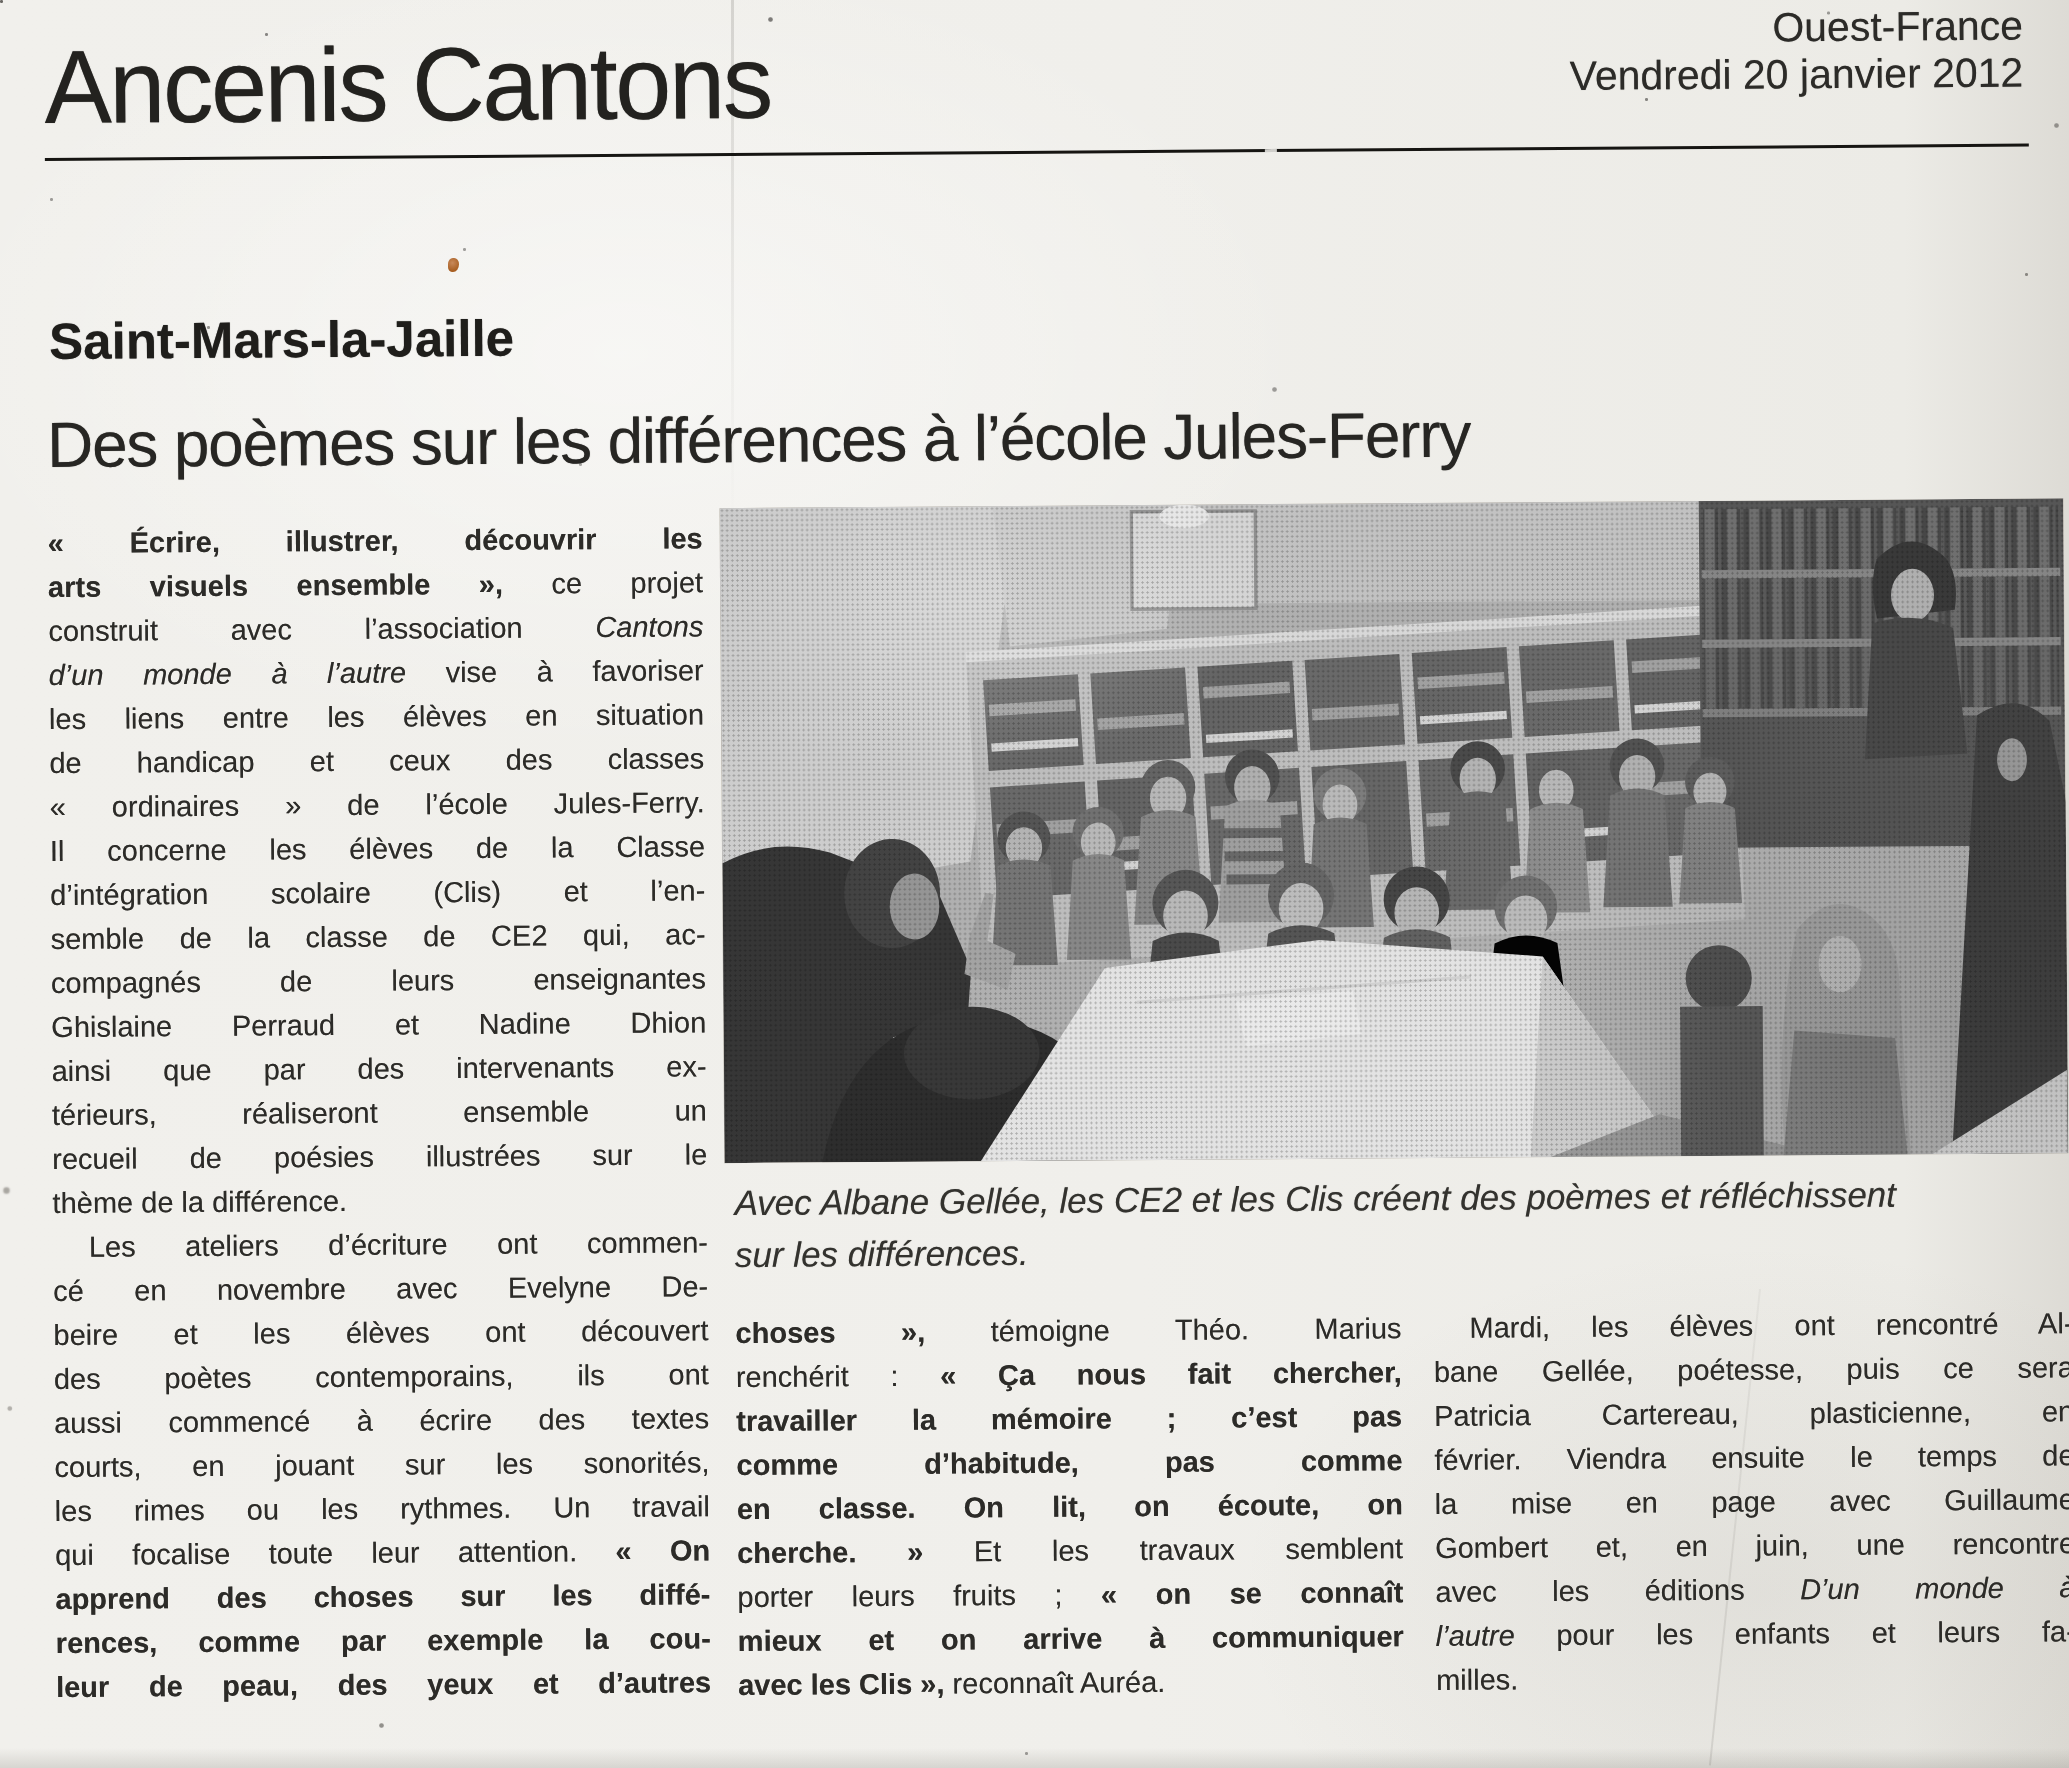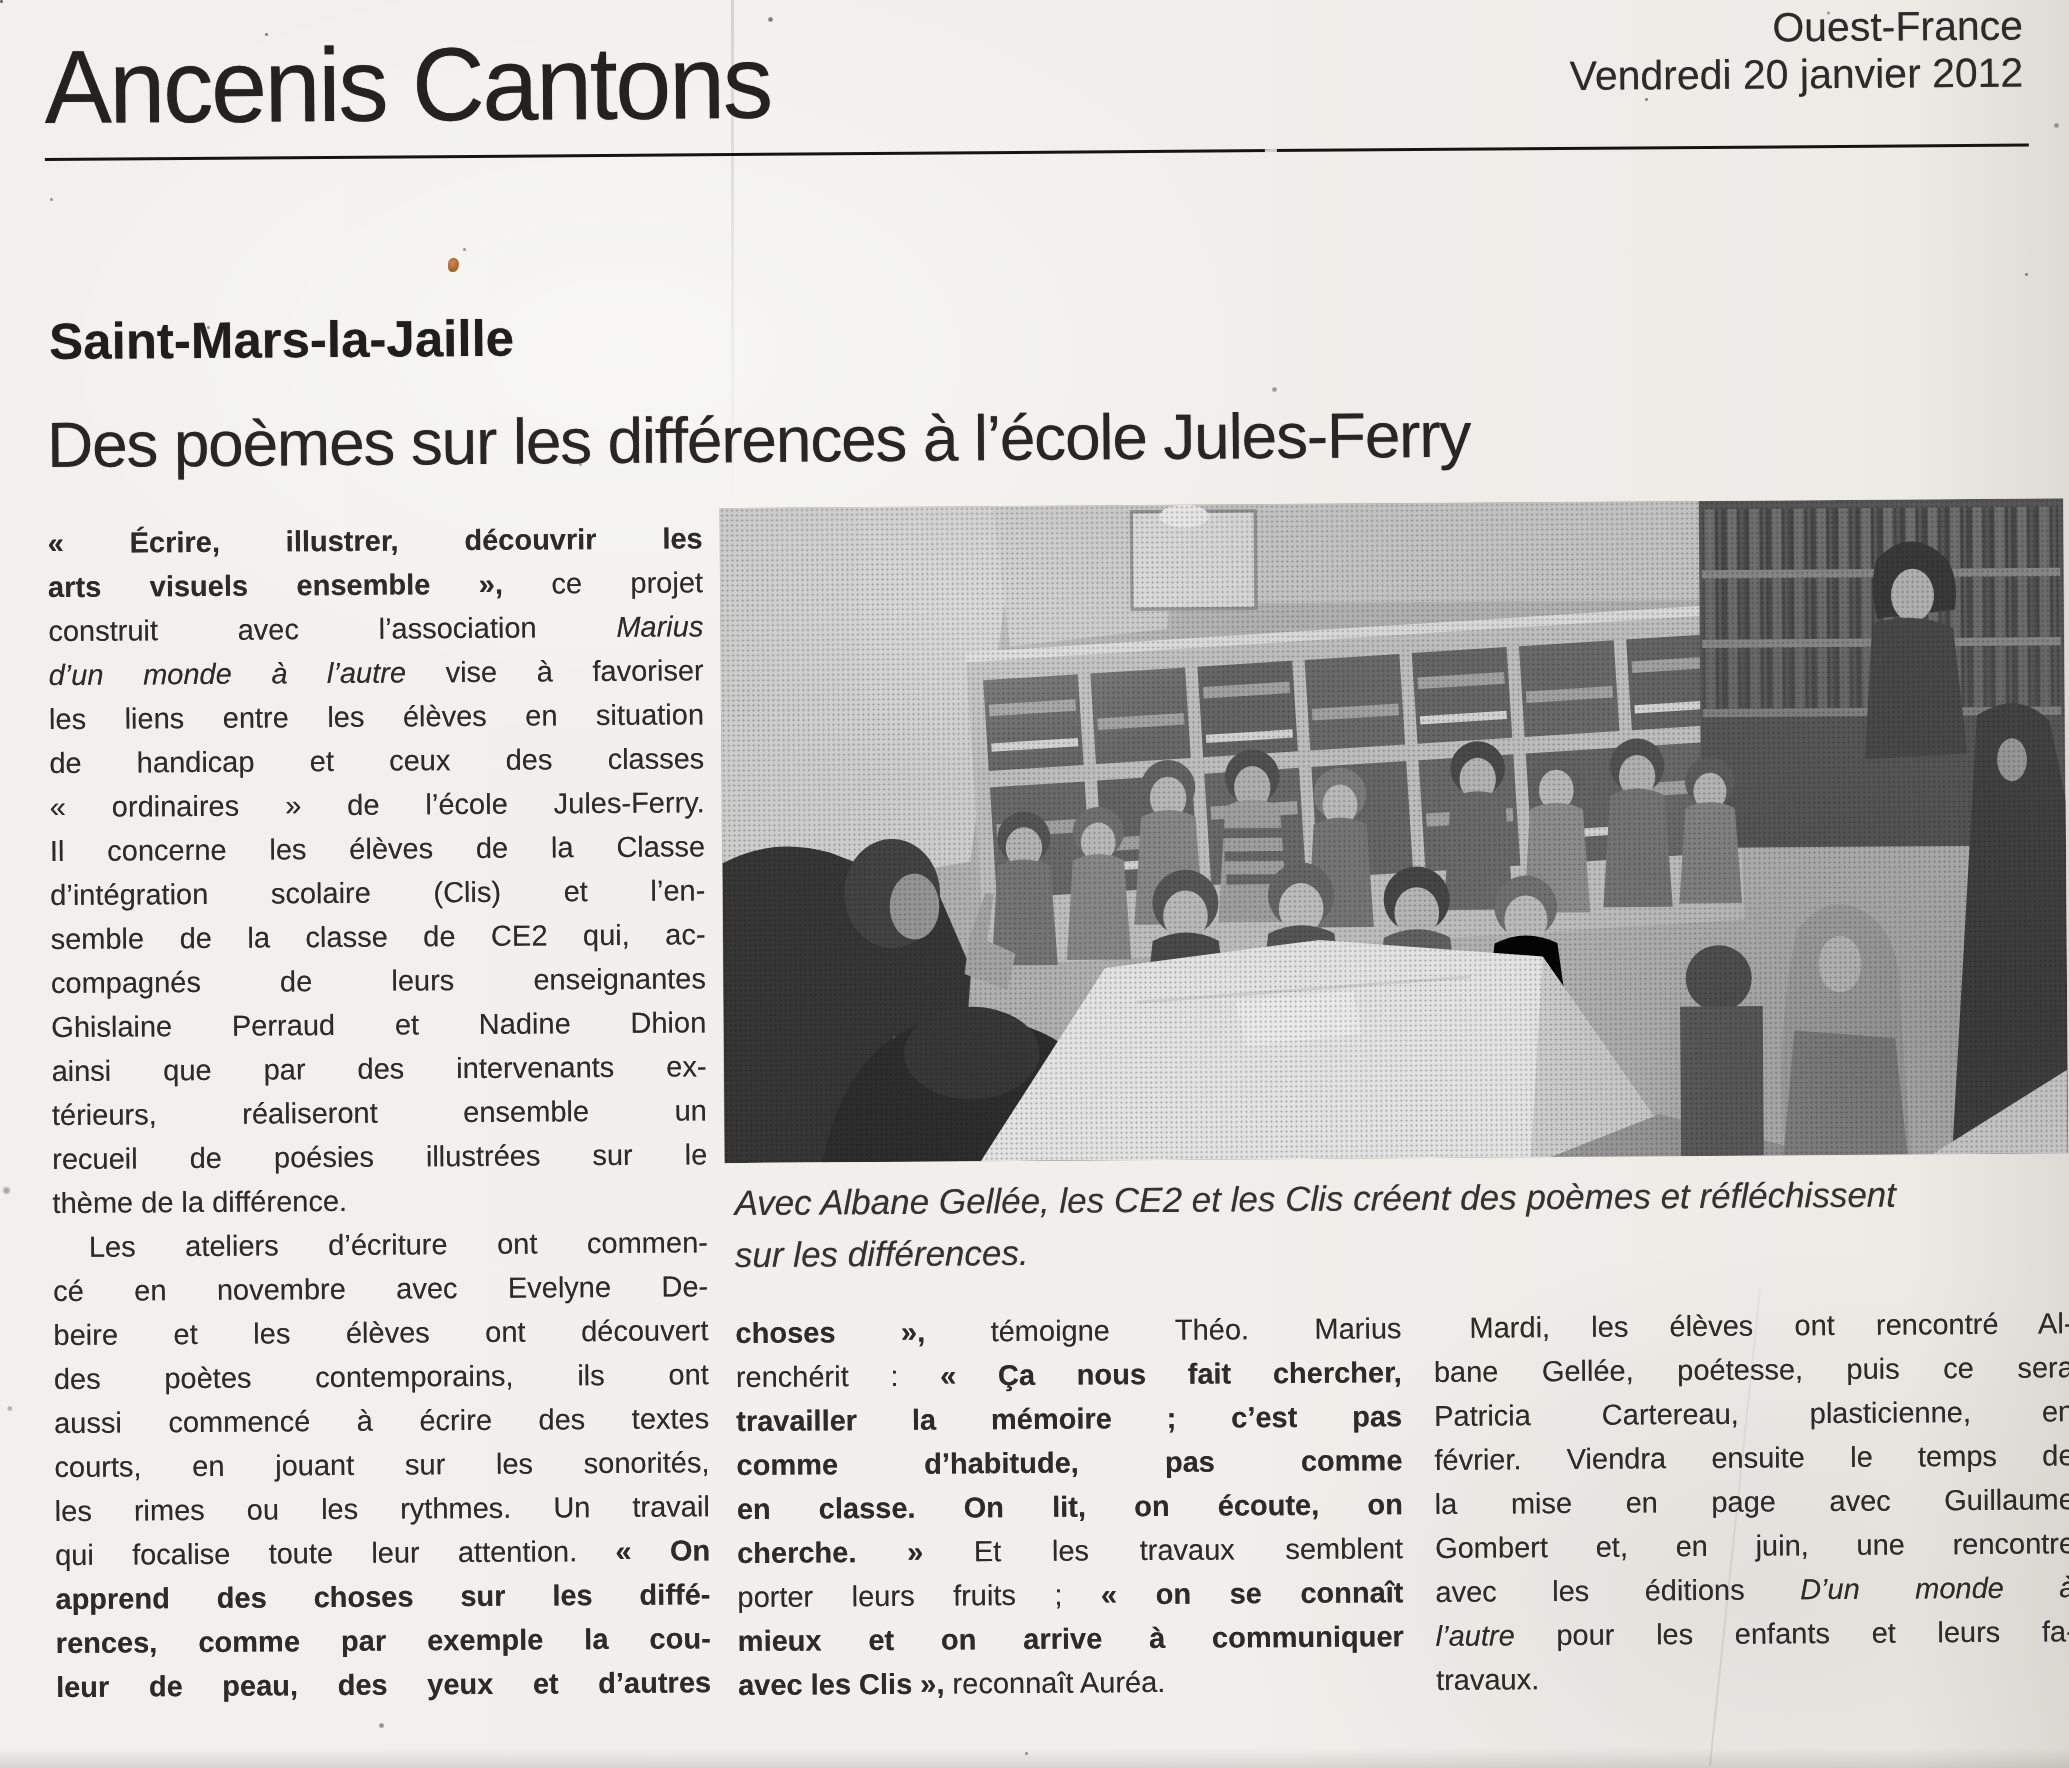--- a/index.html
+++ b/index.html
@@ -118,21 +118,21 @@
     <div>Vendredi 20 janvier 2012</div>
   </div>
   <div class="masthead-rule"></div>
 
   <div class="locality">Saint-Mars-la-Jaille</div>
   <div class="headline">Des poèmes sur les différences à l’école Jules-Ferry</div>
 
   <div class="col col1">
       <div class="line"><span class="r-b">« Écrire, illustrer, découvrir les</span></div>
       <div class="line"><span class="r-b">arts visuels ensemble »,</span><span class="r-n"> ce projet</span></div>
-      <div class="line"><span class="r-n">construit avec l’association </span><span class="r-i">Marius</span></div>
+      <div class="line"><span class="r-n">construit avec l’association </span><span class="r-i">Cantons</span></div>
       <div class="line"><span class="r-i">d’un monde à l’autre</span><span class="r-n"> vise à favoriser</span></div>
       <div class="line"><span class="r-n">les liens entre les élèves en situation</span></div>
       <div class="line"><span class="r-n">de handicap et ceux des classes</span></div>
       <div class="line"><span class="r-n">« ordinaires » de l’école Jules-Ferry.</span></div>
       <div class="line"><span class="r-n">Il concerne les élèves de la Classe</span></div>
       <div class="line"><span class="r-n">d’intégration scolaire (Clis) et l’en-</span></div>
       <div class="line"><span class="r-n">semble de la classe de CE2 qui, ac-</span></div>
       <div class="line"><span class="r-n">compagnés de leurs enseignantes</span></div>
       <div class="line"><span class="r-n">Ghislaine Perraud et Nadine Dhion</span></div>
       <div class="line"><span class="r-n">ainsi que par des intervenants ex-</span></div>
@@ -319,17 +319,17 @@
     </div>
   <div class="col col3">
       <div class="line indent"><span class="r-n">Mardi, les élèves ont rencontré Al-</span></div>
       <div class="line"><span class="r-n">bane Gellée, poétesse, puis ce sera</span></div>
       <div class="line"><span class="r-n">Patricia Cartereau, plasticienne, en</span></div>
       <div class="line"><span class="r-n">février. Viendra ensuite le temps de</span></div>
       <div class="line"><span class="r-n">la mise en page avec Guillaume</span></div>
       <div class="line"><span class="r-n">Gombert et, en juin, une rencontre</span></div>
       <div class="line"><span class="r-n">avec les éditions </span><span class="r-i">D’un monde à</span></div>
       <div class="line"><span class="r-i">l’autre</span><span class="r-n"> pour les enfants et leurs fa-</span></div>
-      <div class="line last"><span class="r-n">travaux.</span></div>
+      <div class="line last"><span class="r-n">milles.</span></div>
     </div>
 
 </div>
 
 
 </body></html>

